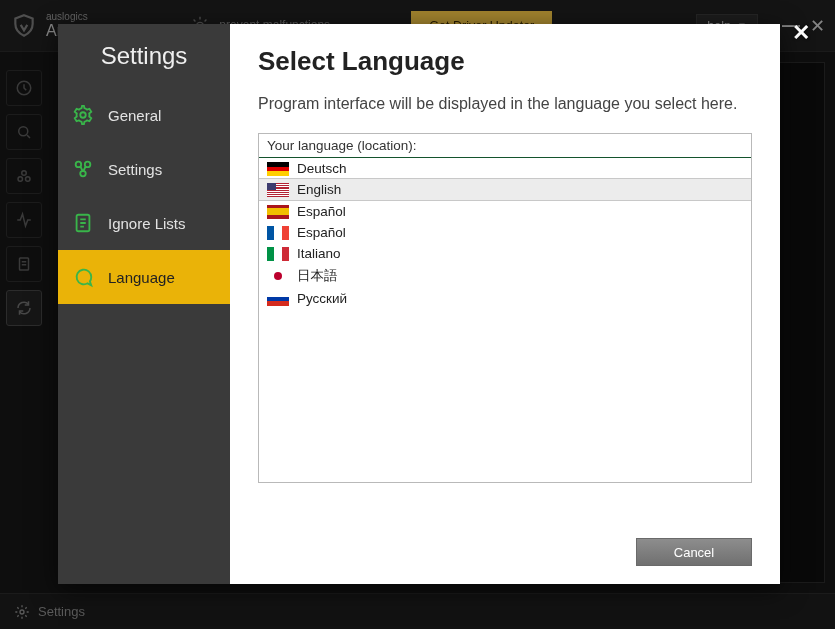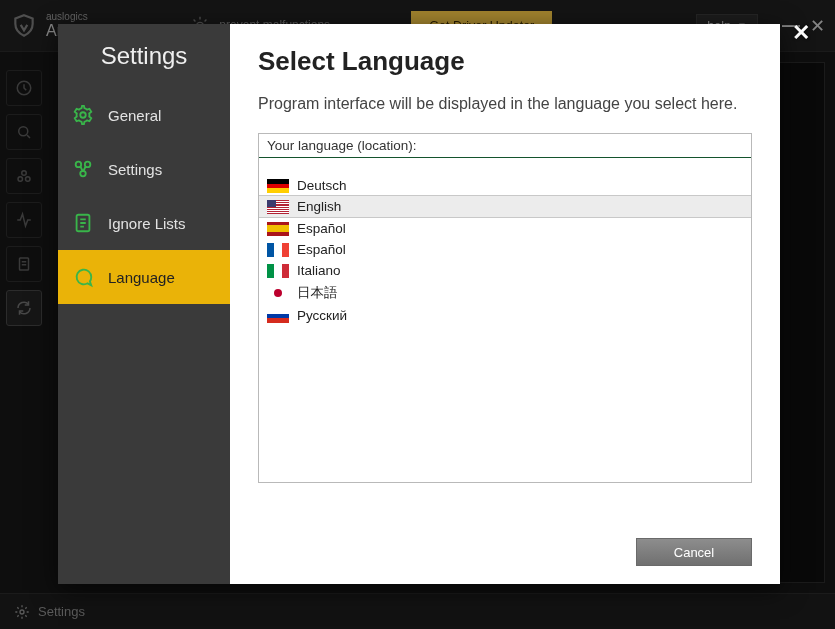--- a/index.html
+++ b/index.html
@@ -73,21 +73,21 @@
     flex:1; background:#fff; padding:22px 28px 18px 28px;
     display:flex; flex-direction:column; color:#222;
   }
   .dlg-h { font-size:26px; font-weight:700; margin-bottom:18px; }
   .dlg-sub { font-size:16px; color:#444; margin-bottom:20px; }
   .listbox {
     border:1px solid #b9b9b9; flex:0 0 auto; height:350px;
     display:flex; flex-direction:column; font-size:13.5px;
   }
   .listbox-header { padding:4px 8px; color:#333; border-bottom:1px solid #14532d; }
-  .listbox-body { flex:1; overflow:auto;margin-top:17px; }
+  .listbox-body { flex:1; overflow:auto; }
   .lang-row {
     display:flex; align-items:center; gap:8px;
     padding:3px 8px; cursor:pointer;
   }
   .lang-row.selected { background:#ececec; border:1px solid #c8c8c8; border-left:none; border-right:none; margin-top:-1px; }
   .flag { width:22px; height:14px; flex-shrink:0; display:inline-block; position:relative; border:0; }
   
   .flag-de { background: linear-gradient(#000 0 33%, #dd0000 33% 66%, #ffce00 66% 100%); }
   .flag-us { background:#b22234; position:relative; overflow:hidden; }
   .flag-us::before { content:""; position:absolute; inset:0;

